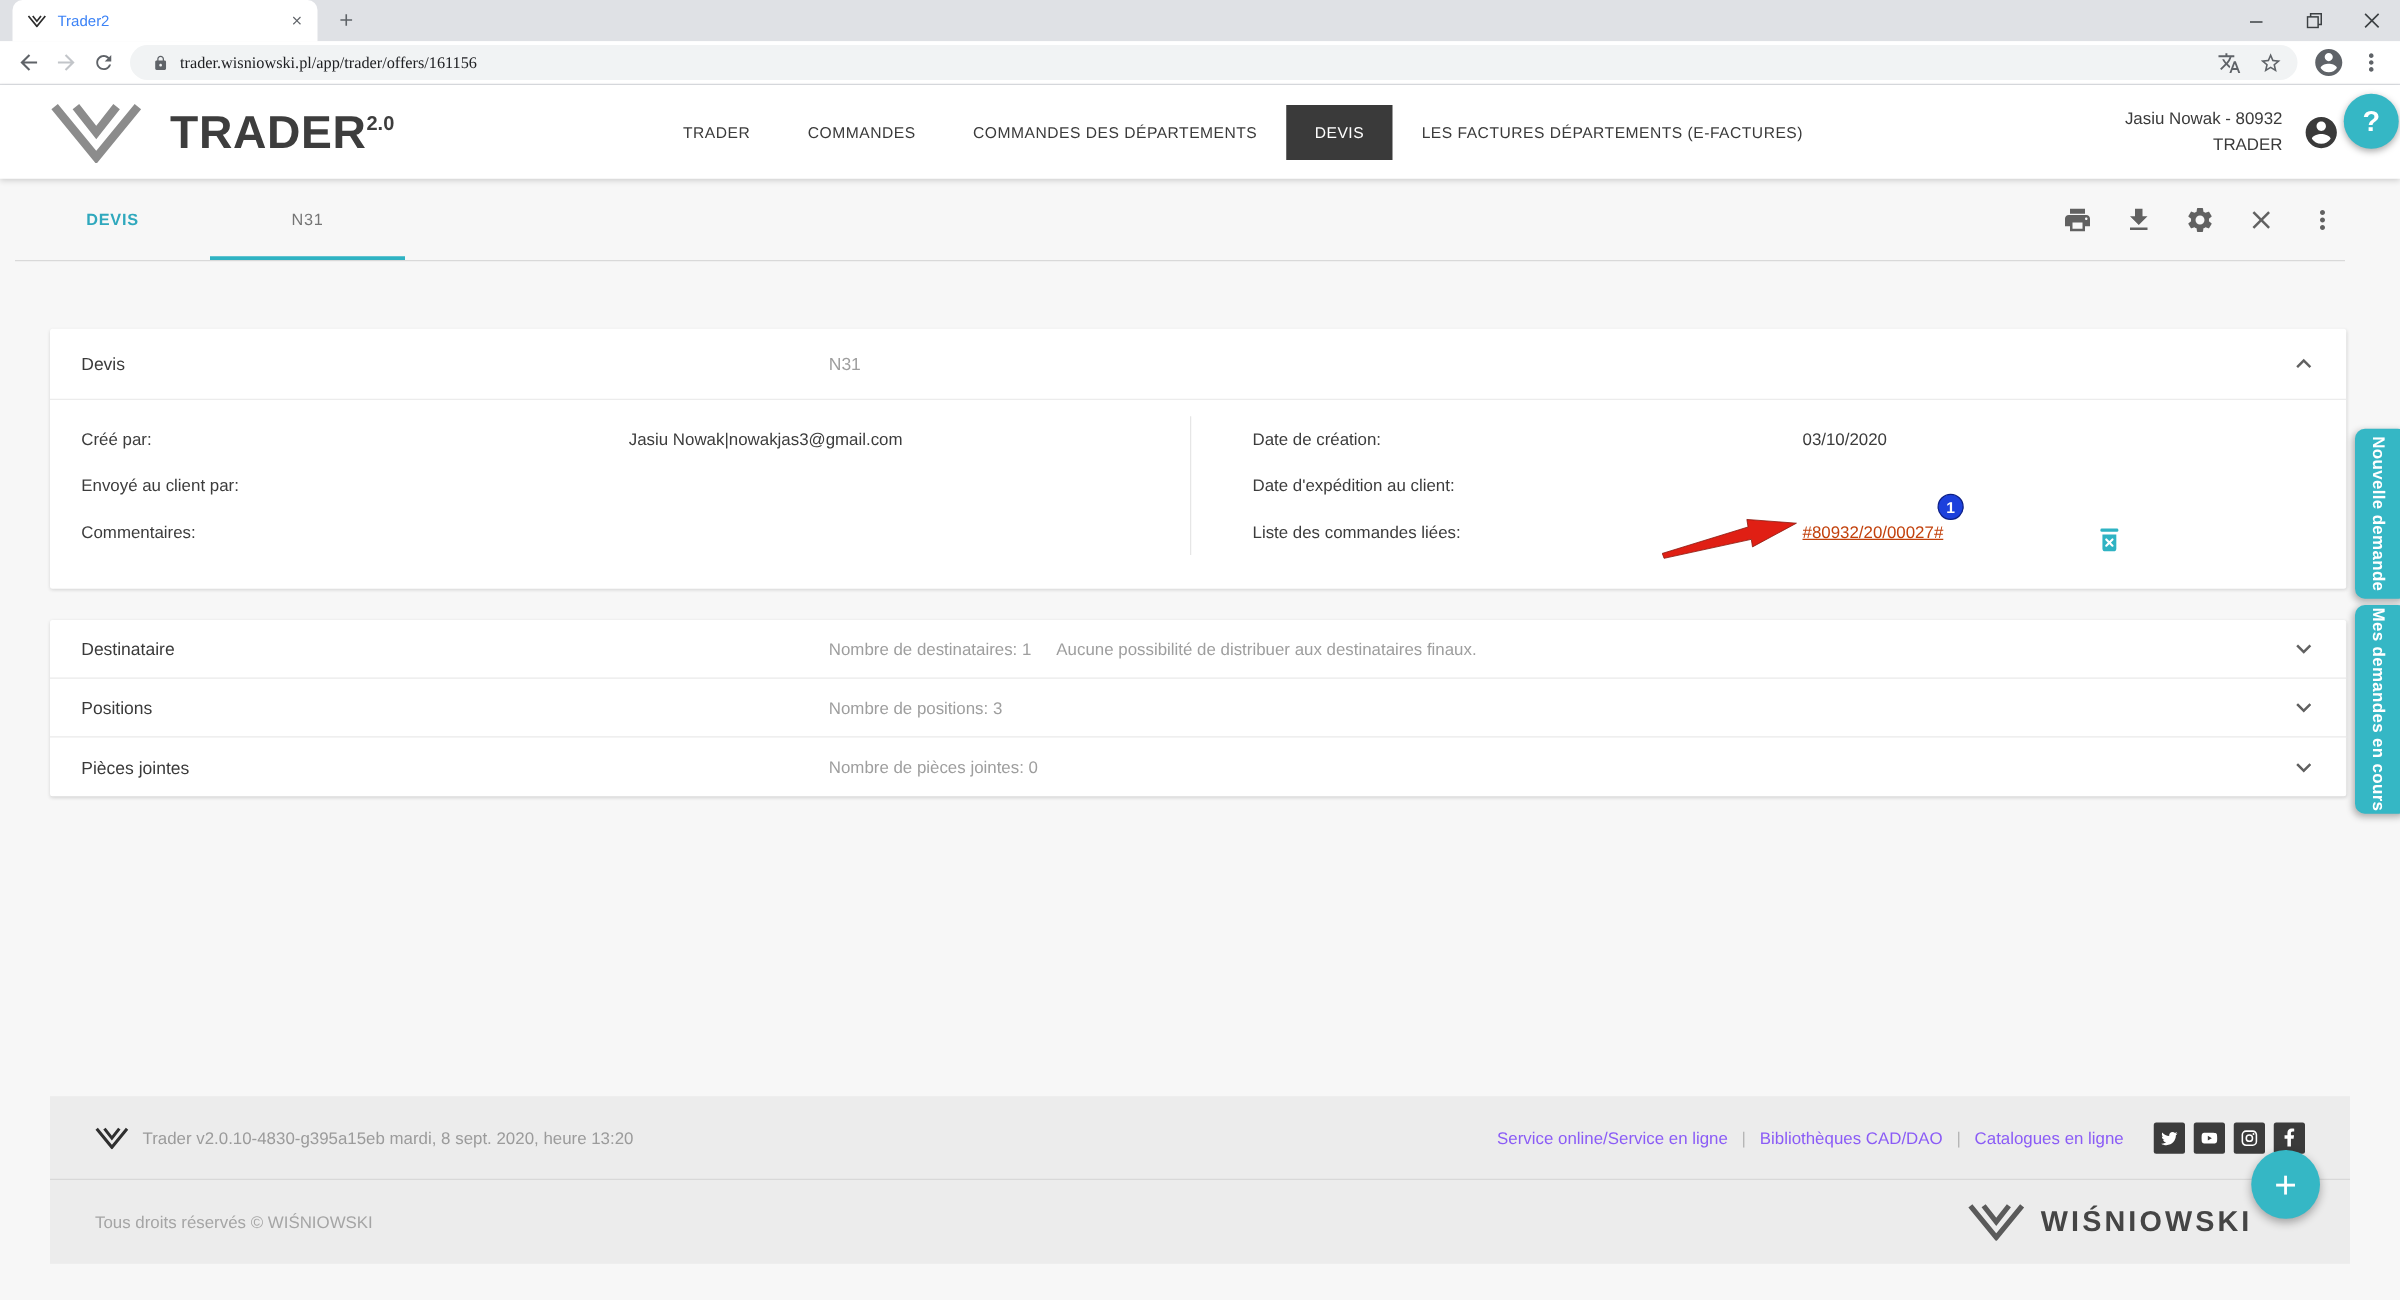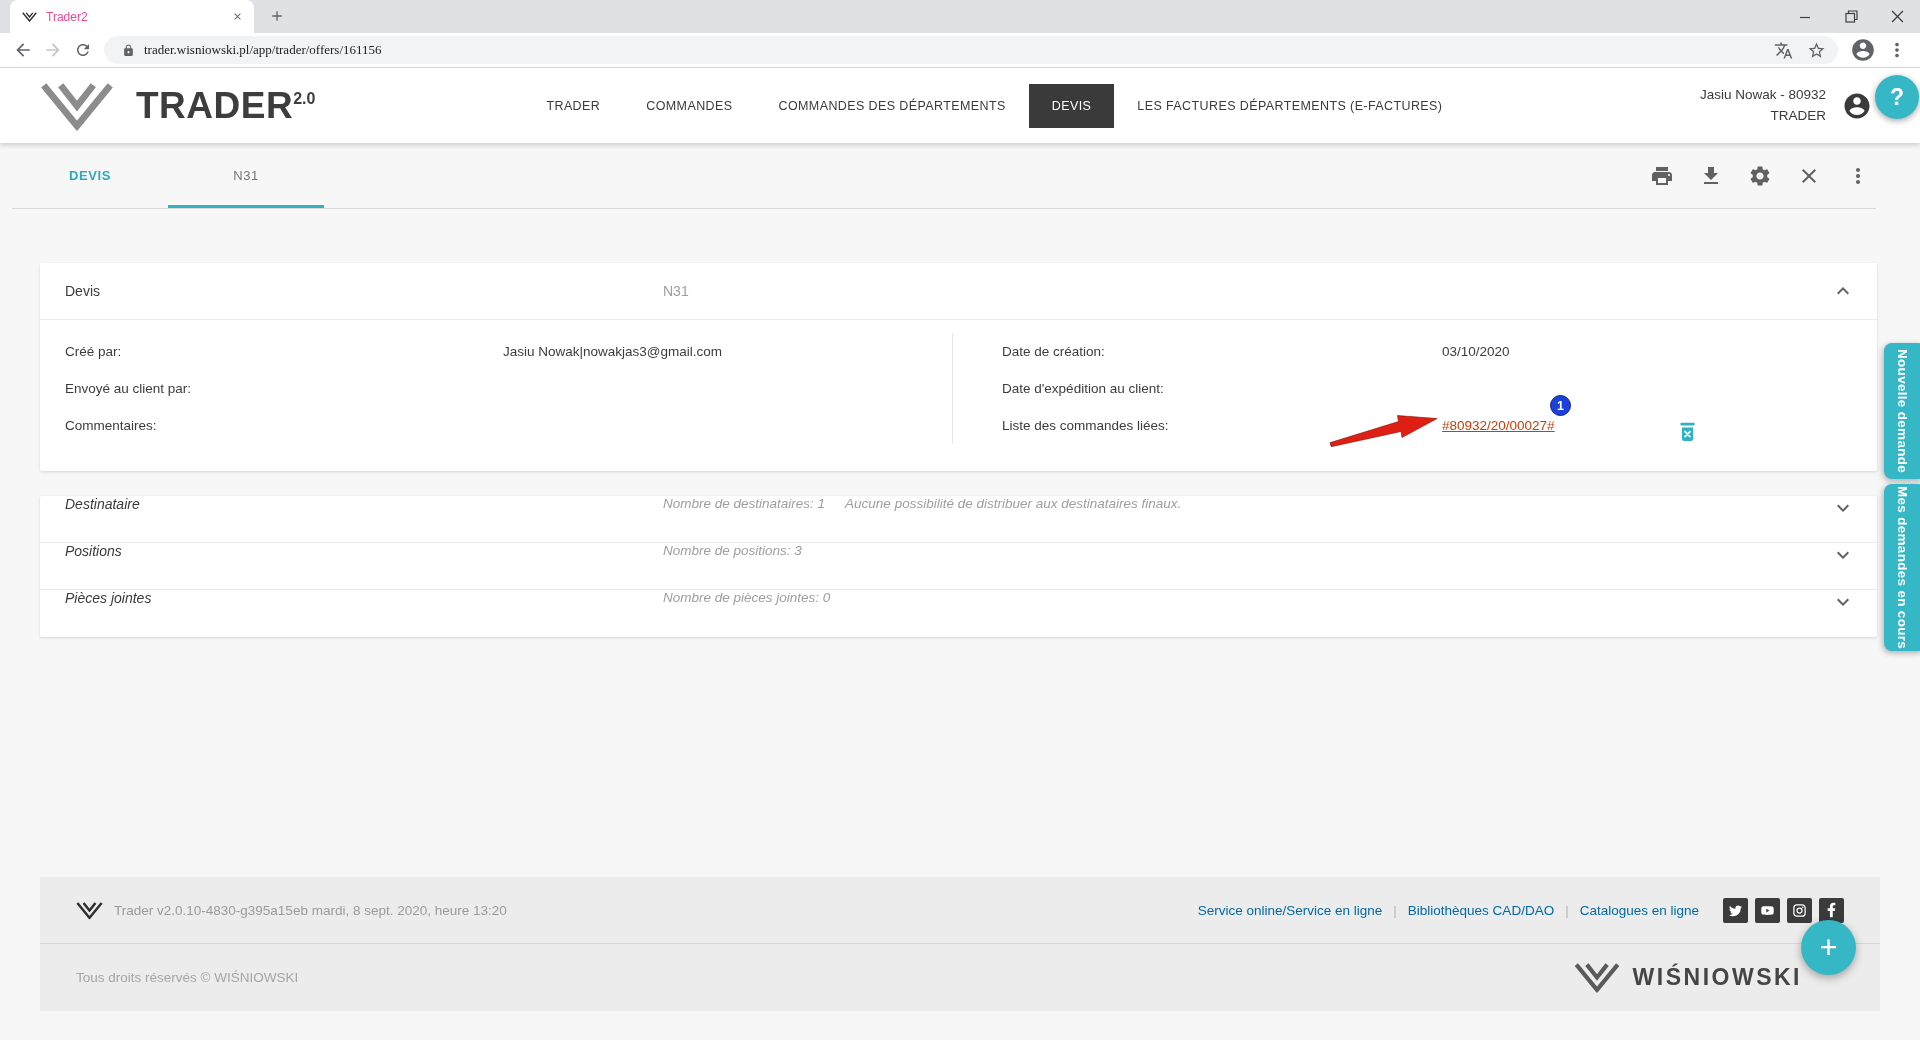--- a/index.html
+++ b/index.html
@@ -8,21 +8,21 @@
     width:1920px; height:1040px; position:relative; overflow:hidden;
     background:#f7f7f7; font-family:"Liberation Sans", sans-serif; color:#3a3a3a;
   }
   svg { display:block; }
 
   
   .tabstrip { height:33px; background:#dfe1e5; display:flex; align-items:flex-end; }
   .chrome-tab { width:244px; height:33px; background:#fff; border-radius:8px 8px 0 0;
     display:flex; align-items:center; padding:0 8px 0 12px; margin-left:10px; }
   .tab-favicon { width:15px; height:12px; color:#2d2d2d; margin-right:9px; flex:none; }
-  .tab-title { font-size:12px; color:#ec4899; flex:1; white-space:nowrap; overflow:hidden; }
+  .tab-title { font-size:12px; color:#3b82f6; flex:1; white-space:nowrap; overflow:hidden; }
   .tab-close { width:17px; height:17px; color:#5f6368; padding:3px; flex:none; }
   .newtab-btn { width:28px; height:28px; margin:0 0 3px 9px; color:#5f6368;
     display:flex; align-items:center; justify-content:center; border-radius:50%; }
   .win-controls { margin-left:auto; display:flex; height:33px; }
   .win-btn { width:46px; height:100%; display:flex; align-items:center; justify-content:center; color:#3c4043; }
 
   .browser-toolbar { height:35px; background:#fff; display:flex; align-items:center;
     padding:0 8px; border-bottom:1px solid #dadce0;font-family:Liberation Serif, serif; }
   .nav-ico { width:30px; height:30px; display:flex; align-items:center; justify-content:center;
     color:#5f6368; border-radius:50%; flex:none; }
@@ -78,42 +78,42 @@
   .col-right .flabel { width:489px; padding-left:49px; }
   .fvalue { position:relative; display:flex; align-items:center; height:100%; }
   .order-link { color:#c2410c; white-space:nowrap; }
   .count-badge { position:absolute; top:-12px; left:108px; width:21px; height:21px; border-radius:50%;
     background:#1c40dc; border:1px solid #0c1f86; box-shadow:0 0 0 2px #fff;
     color:#fff; font-size:12.5px; font-weight:bold; display:flex; align-items:center; justify-content:center; }
   .annot-arrow { position:absolute; left:-114px; top:5px; width:112px; height:32px; }
   .trash-btn { position:absolute; left:234px; top:10px; width:23px; height:26px; color:#2fb3c3; }
 
   .sections { margin-top:25px; background:#fff; border-radius:2px; box-shadow:0 1px 3px rgba(0,0,0,.14); }
-  .section { height:47px; display:flex; border-bottom:1px solid #eaeaea;font-style:italic; }
+  .section { height:47px; display:flex; align-items:center; border-bottom:1px solid #eaeaea; }
   .section:last-child { border-bottom:none; }
   .section-title { width:623px; padding-left:25px; font-size:14px; color:#3a3a3a; }
   .section-summary { font-size:13.5px; color:#9e9e9e; }
   .section-note { font-size:13.5px; color:#9e9e9e; margin-left:20px; }
   .section-chevron { margin-left:auto; margin-right:22px; width:24px; height:24px; color:#616161; }
 
   
   .side-tab { position:absolute; right:-6px; width:42px; background:#35b7c5; border-radius:8px;
     color:#fff; display:flex; align-items:center; justify-content:center;
     box-shadow:-1px 2px 6px rgba(0,0,0,.3); z-index:20; }
   .side-tab .vtext { writing-mode:vertical-rl; font-size:13.5px; font-weight:bold; letter-spacing:.3px;
     white-space:nowrap; padding-right:5px; }
   .side-tab.st1 { top:343px; height:136px; }
   .side-tab.st2 { top:484px; height:167px; }
 
   
   .footer { margin:240px 40px 0 40px; width:1840px; background:#ececec; }
   .footer-row1 { height:67px; display:flex; align-items:center; padding:0 36px; border-bottom:1px solid #d8d8d8; }
   .footer-logo { width:27px; height:19px; color:#2f2f2f; margin-right:11px; flex:none; }
   .footer-version { font-size:13.5px; color:#9b9b9b; }
-  .footer-links { margin-left:auto; display:flex; align-items:center; font-size:13.5px; color:#0369a1; }
+  .footer-links { margin-left:auto; display:flex; align-items:center; font-size:13.5px; color:#8b5cf6; }
   .flink { white-space:nowrap; }
   .flink + .flink::before { content:"|"; margin:0 11px; color:#b5b5b5; }
   .socials { display:flex; gap:7px; margin-left:24px; }
   .social { width:25px; height:25px; background:#3b3b3b; border-radius:2px; display:flex;
     align-items:center; justify-content:center; color:#fff; }
   .social svg { width:15px; height:15px; }
   .footer-row2 { height:67px; display:flex; align-items:center; padding:0 36px; }
   .copyright { font-size:13.5px; color:#a5a5a5; }
   .brand-footer { margin-left:auto; display:flex; align-items:center; gap:13px; margin-right:42px; }
   .brand-mark { width:46px; height:31px; color:#5a5a5a; }

